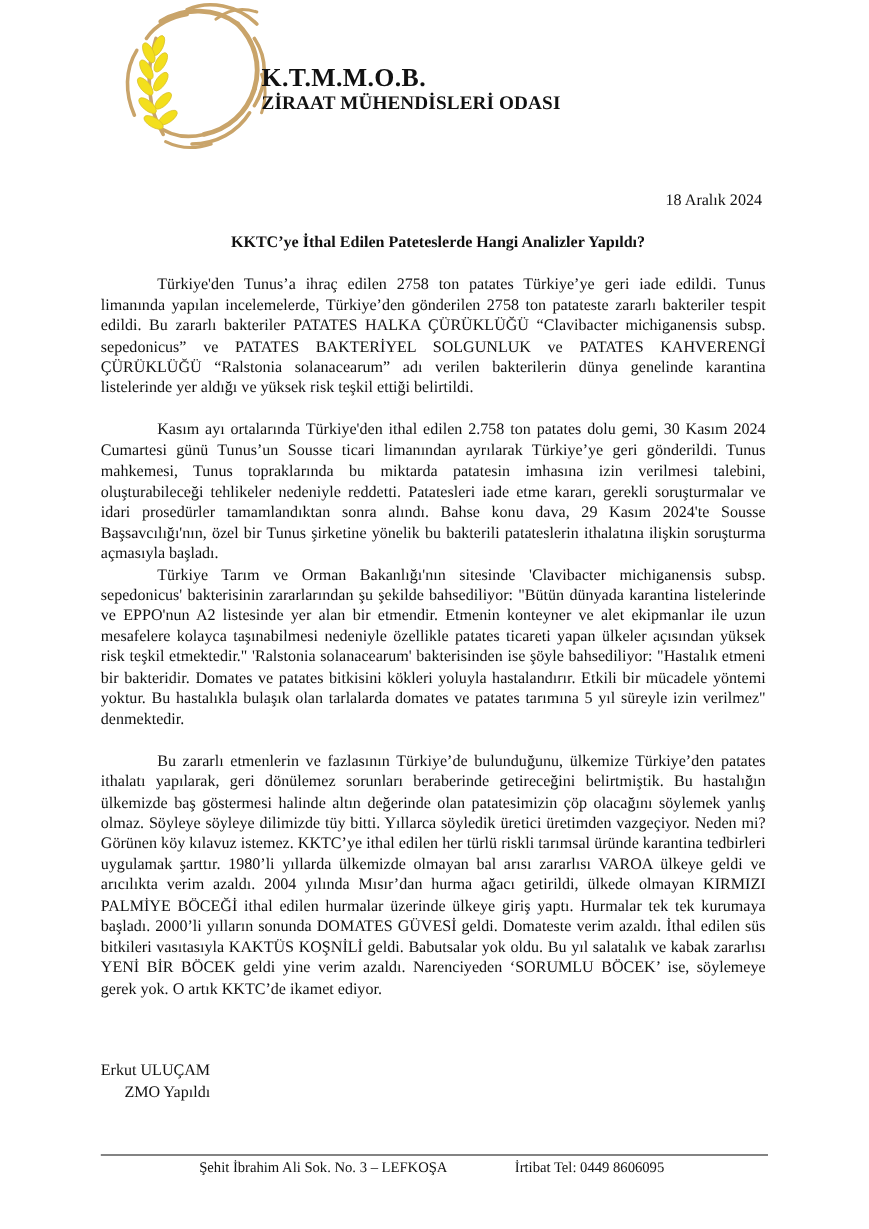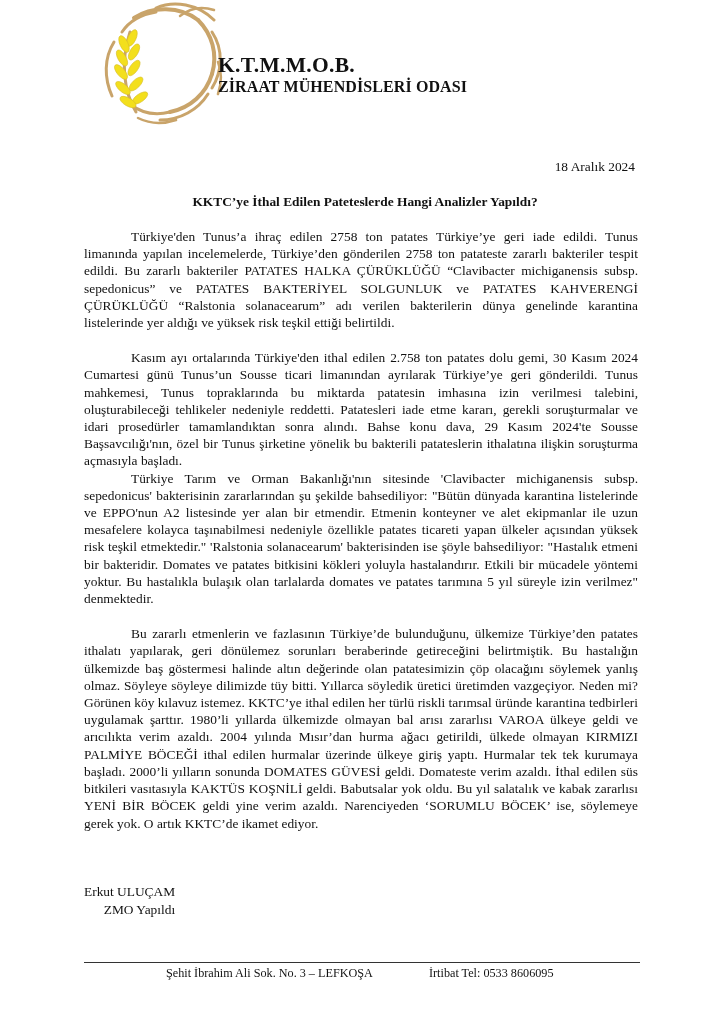--- a/index.html
+++ b/index.html
@@ -86,16 +86,16 @@
   </div>
 
   <div class="sign">
     <div>Erkut ULUÇAM</div>
     <div>ZMO Yapıldı</div>
   </div>
 
   <div class="footer-rule"></div>
   <div class="footer">
     <span class="addr">Şehit İbrahim Ali Sok. No. 3 – LEFKOŞA</span>
-    <span class="tel">İrtibat Tel: 0533 8606095</span>
+    <span class="tel">İrtibat Tel: 0449 8606095</span>
   </div>
 
 </div>
 
 </body></html>

